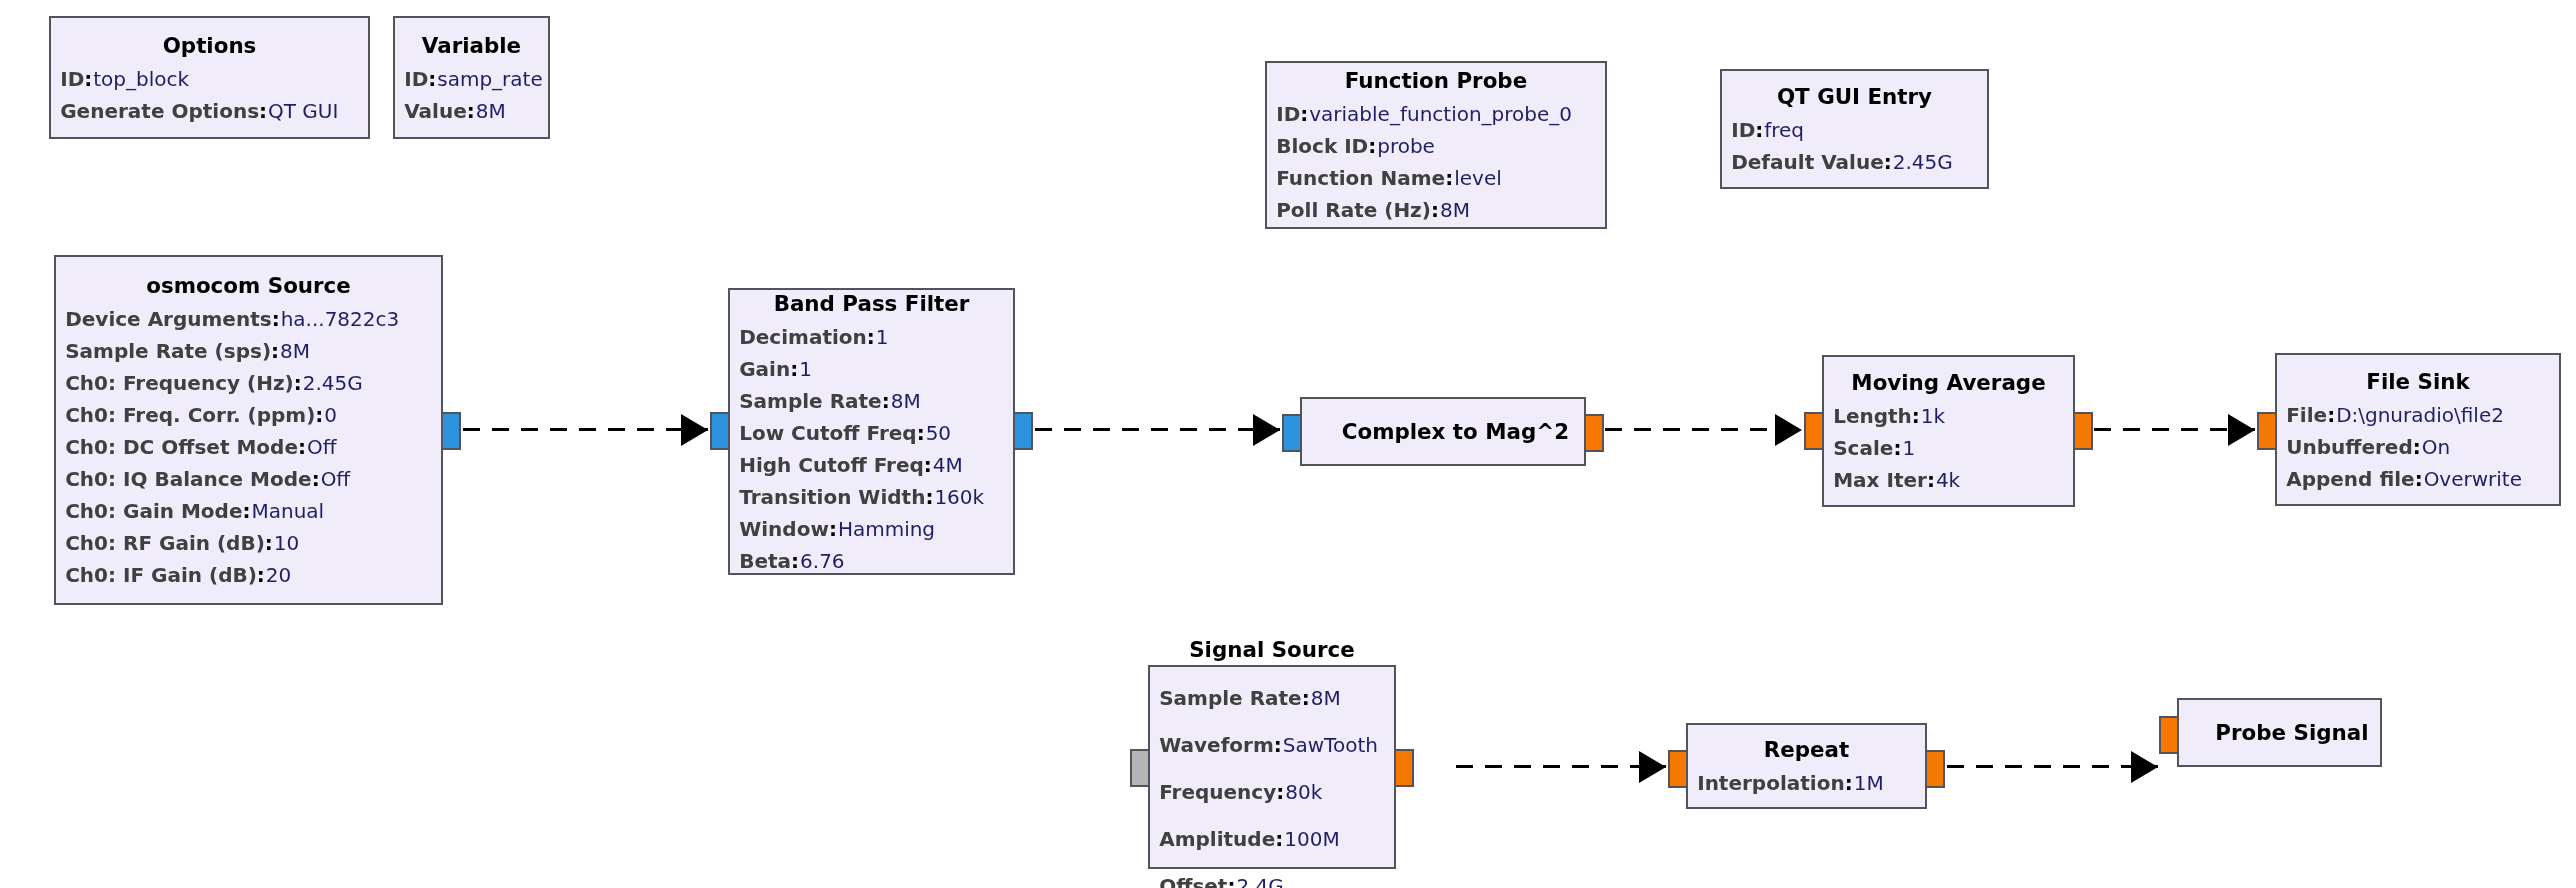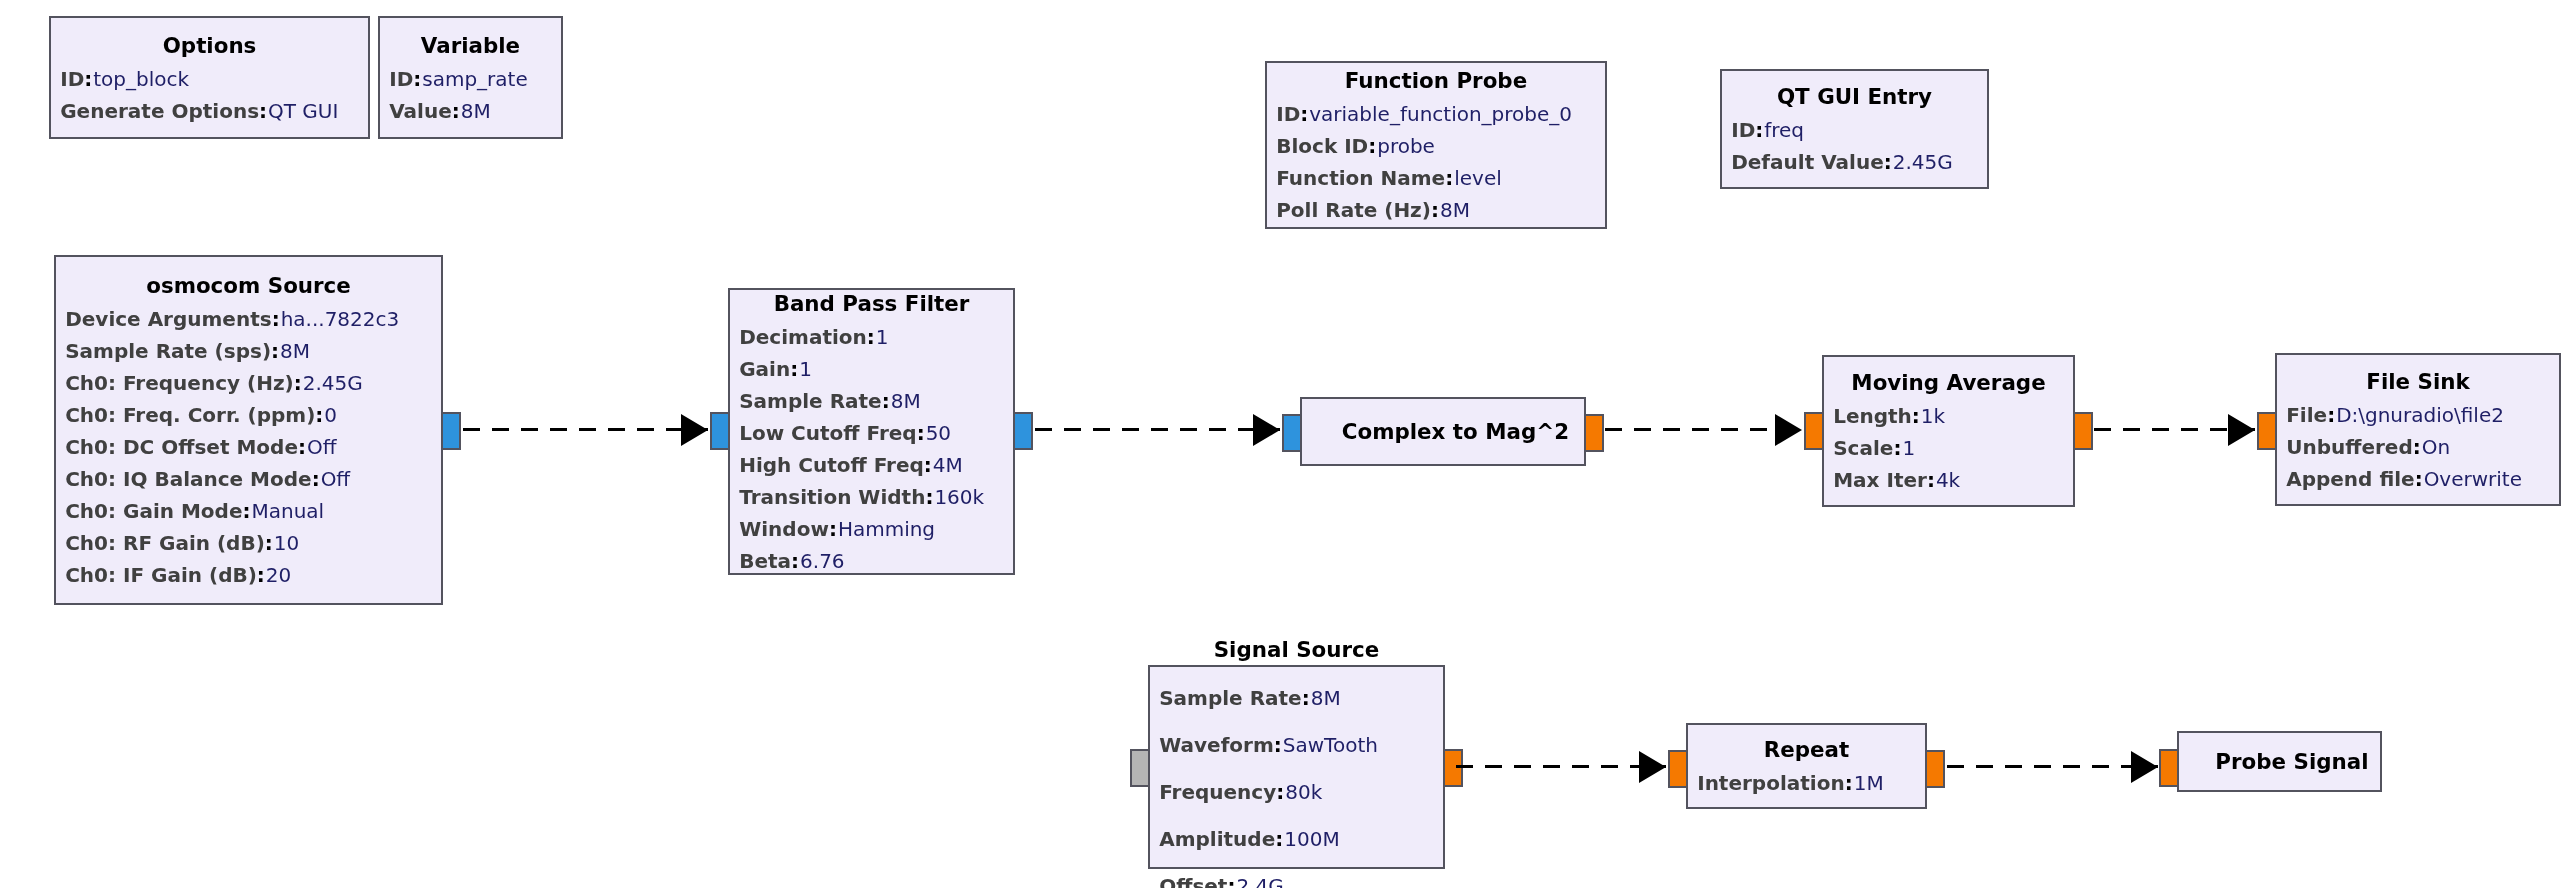--- a/index.html
+++ b/index.html
@@ -38,31 +38,31 @@
   .arrowhead{
     position:absolute;right:0;top:50%;transform:translateY(-50%);
     width:0;height:0;
     border-top:16px solid transparent;
     border-bottom:16px solid transparent;
     border-left:27.6px solid var(--wire,#000);
   }
 
   
   #b-options{left:49px;top:16px;width:321px;height:123px;}
-  #b-variable{left:378px;top:16px;width:185px;height:123px;}
+  #b-variable{left:393px;top:16px;width:157px;height:123px;}
   #b-function-probe{left:1265px;top:61px;width:342px;height:168px;}
   #b-qt-gui-entry{left:1720px;top:69px;width:269px;height:120px;}
   #b-osmocom{left:54px;top:255px;width:389px;height:350px;}
   #b-bpf{left:728px;top:288px;width:287px;height:287px;}
   #b-c2m2{left:1300px;top:397px;width:286px;height:69px;}
   #b-ma{left:1822px;top:355px;width:253px;height:152px;}
   #b-fs{left:2275px;top:353px;width:286px;height:153px;}
-  #b-ss{left:1148px;top:665px;width:297px;height:204px;gap:15px;}
+  #b-ss{left:1148px;top:665px;width:248px;height:204px;gap:15px;}
   #b-repeat{left:1686px;top:723px;width:241px;height:86px;}
-  #b-probe{left:2177px;top:731px;width:205px;height:61px;}
+  #b-probe{left:2177px;top:698px;width:205px;height:69px;}
 
   
   #b-osmocom .port.out{top:155px;}
   #b-bpf .port.in{top:122px;}
   #b-bpf .port.out{top:122px;}
   #b-c2m2 .port.in{top:15.3px;}
   #b-c2m2 .port.out{top:15.3px;}
   #b-ma .port.in{top:55px;}
   #b-ma .port.out{top:55px;}
   #b-fs .port.in{top:57px;}

